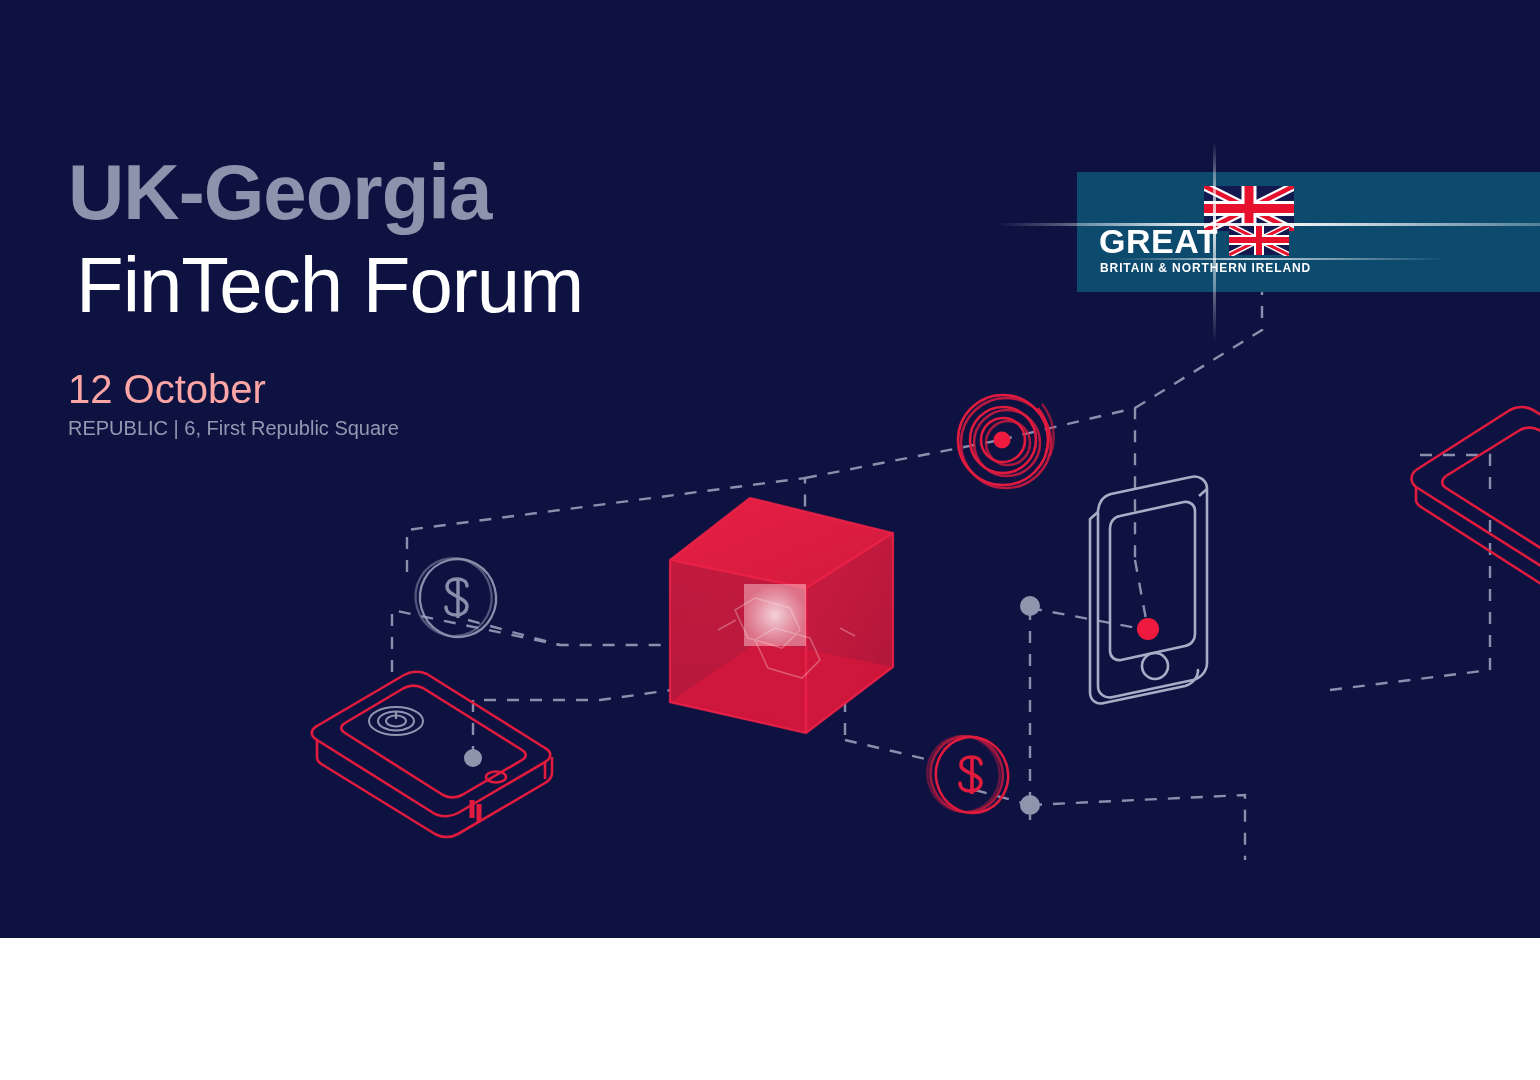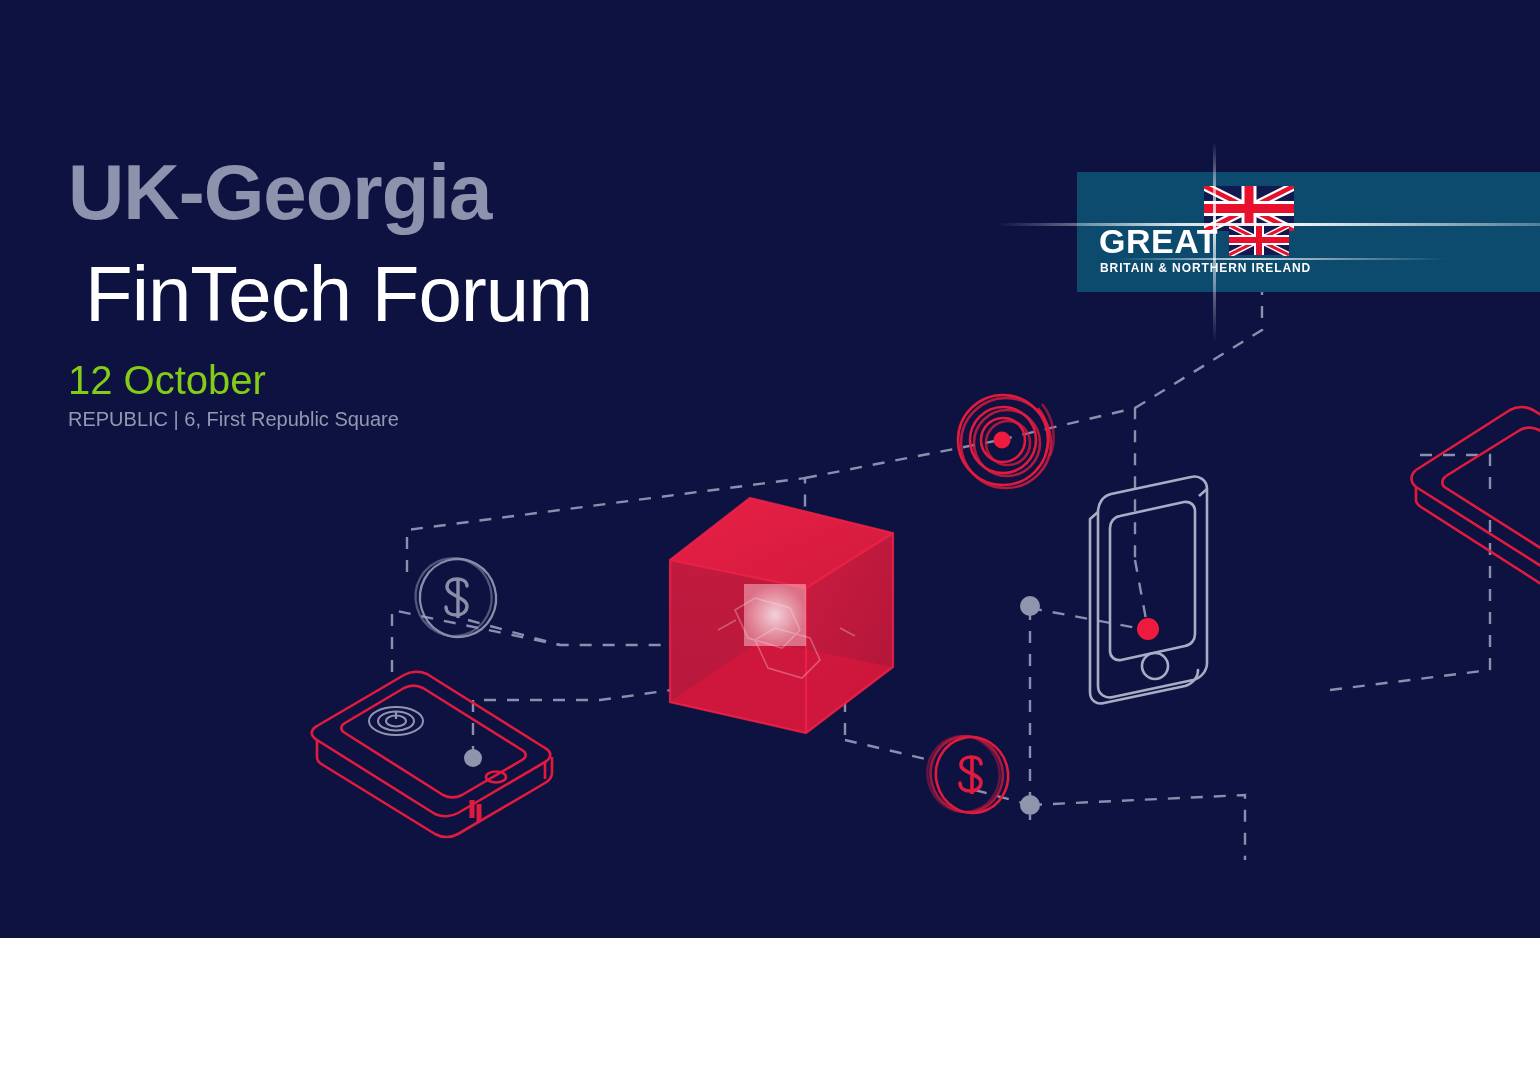--- a/index.html
+++ b/index.html
@@ -36,27 +36,27 @@
     line-height: 1.08;
     margin: 0;
     white-space: nowrap;
   }
   .title-line2 {
     font-size: 78px;
     font-weight: normal;
     letter-spacing: -1px;
     color: #ffffff;
     line-height: 1.12;
-    margin: 17px;
+    margin: 8px;
     white-space: nowrap;
   }
   .date-line {
-    margin-top: 20px;
+    margin-top: 38px;
     font-size: 40px;
-    color: #84cc16;
+    color: #fca5a5;
     line-height: 1.05;
     white-space: nowrap;
   }
   .venue-line {
     margin-top: 6px;
     font-size: 20px;
     color: #9499b2;
     line-height: 1.2;
     white-space: nowrap;
   }

